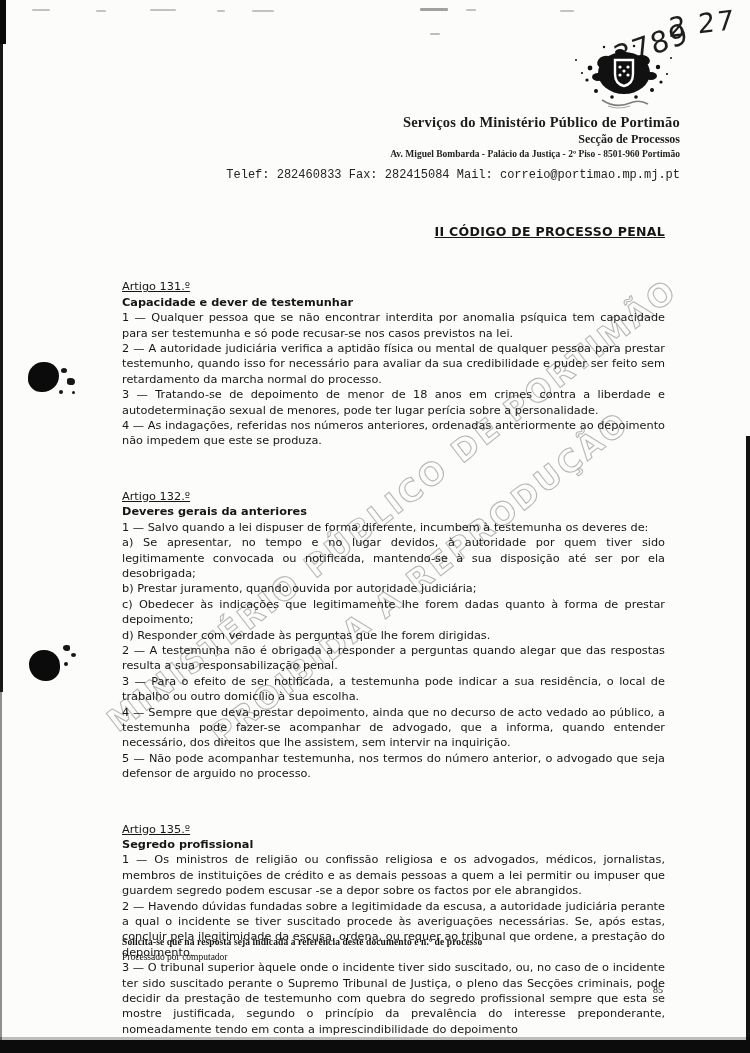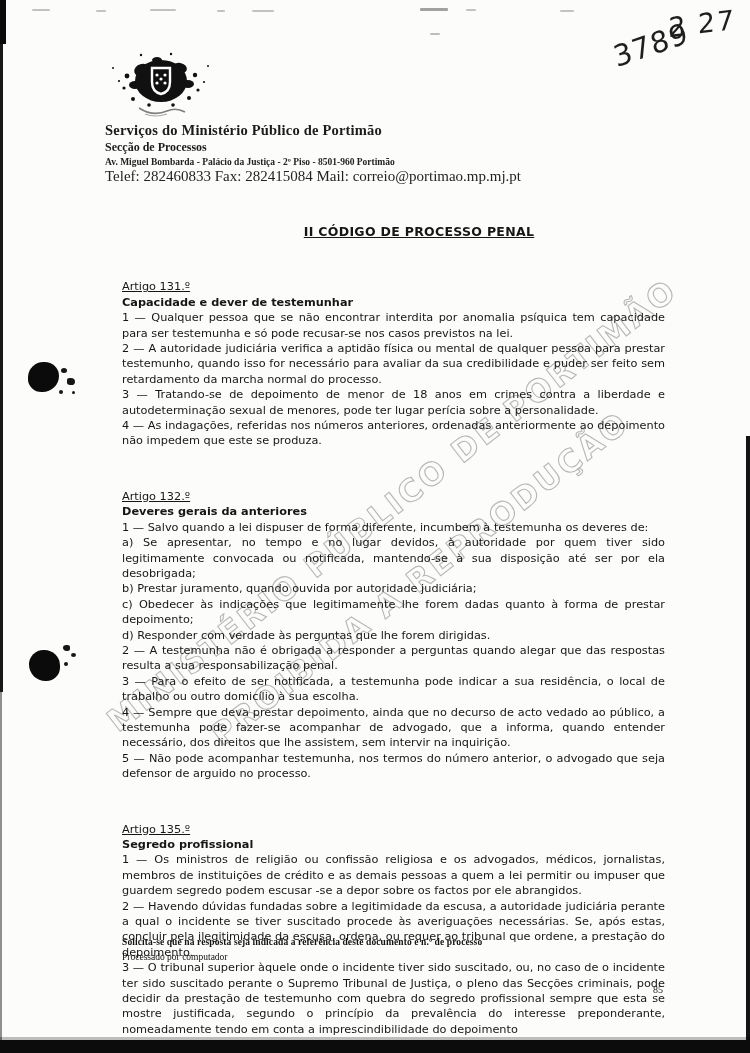--- a/index.html
+++ b/index.html
@@ -15,45 +15,45 @@
   .edge-left-low{left:0;top:692px;width:2px;height:348px;background:rgba(10,10,10,.45);}
   .edge-right{left:746px;top:436px;width:4px;height:604px;background:#131313;}
   .edge-bottom{left:0;top:1040px;width:750px;height:13px;background:#0c0c0c;}
   .edge-bottom-soft{left:0;top:1037px;width:750px;height:3px;background:rgba(0,0,0,.25);}
   .dash{position:absolute;height:2px;background:rgba(60,60,60,.30);border-radius:1px;}
   
   .hw{position:absolute;color:#1e1e1e;font-family:"DejaVu Sans",sans-serif;white-space:pre;}
   .hw1{left:668px;top:8px;font-size:27px;transform:rotate(-7deg) skewX(-6deg);letter-spacing:2px;}
   .hw2{left:612px;top:28px;font-size:29px;transform:rotate(-19deg) skewX(-4deg);letter-spacing:1px;}
   
-  .header{position:absolute;left:105px;top:52px;width:575px;text-align:left;
+  .header{position:absolute;left:105px;top:44px;width:575px;text-align:right;
     font-family:"Liberation Serif",serif;}
   .emblem{height:68px;line-height:0;}
   .org{font-size:14.5px;font-weight:bold;margin-top:2px;letter-spacing:.2px;}
   .sec{font-size:12px;font-weight:bold;margin-top:1px;}
   .addr{font-size:9.5px;margin-top:2px;color:#232323;font-weight:bold;}
-  .contact{font-size:15px;margin-top:1px;color:#232323;}
+  .contact{font-size:12px;margin-top:9px;color:#232323;font-family:Liberation Mono, monospace;}
   
   .wm{position:absolute;white-space:nowrap;font-family:"DejaVu Sans",sans-serif;
       font-weight:bold;font-size:31px;letter-spacing:3px;
       color:transparent;-webkit-text-stroke:1.1px rgba(125,125,125,.55);
       transform:translate(-50%,-50%) rotate(-38deg);pointer-events:none;}
   @supports not (-webkit-text-stroke:1px black){ .wm{color:rgba(120,120,120,.25);} }
   .wm1{left:392px;top:505px;}
   .wm2{left:420px;top:578px;}
   
   .dot{position:absolute;background:#0b0b0b;}
   .dot1{left:28px;top:362px;width:31px;height:30px;border-radius:52% 48% 55% 45%;}
   .dot2{left:29px;top:650px;width:31px;height:31px;border-radius:48% 52% 45% 55%;}
   .speck{position:absolute;background:#161616;border-radius:50%;}
   
   .content{position:absolute;left:122px;top:224px;width:543px;
     font-size:11.3px;line-height:15.4px;text-align:justify;color:#161616;}
   .doc-title{font-size:12.5px;font-weight:bold;text-decoration:underline;
-    letter-spacing:.3px;margin:0 0 16px 51px;text-align:center;}
+    letter-spacing:.3px;margin:0 0 16px 51px;text-align:right;}
   .article{margin:0;}
   .article + .article{margin-top:15px;}
   .art-num{text-decoration:underline;margin-top:40px;}
   .art-heading{font-weight:bold;}
   .content p{margin:0;}
   
   .footer{position:absolute;left:122px;top:937px;font-family:"Liberation Serif",serif;color:#111;}
   .foot-note{font-size:9.5px;font-weight:bold;letter-spacing:.1px;}
   .foot-proc{font-size:9.5px;margin-top:5px;}
   .pagenum{position:absolute;left:653px;top:960px;font-family:"Liberation Serif",serif;

